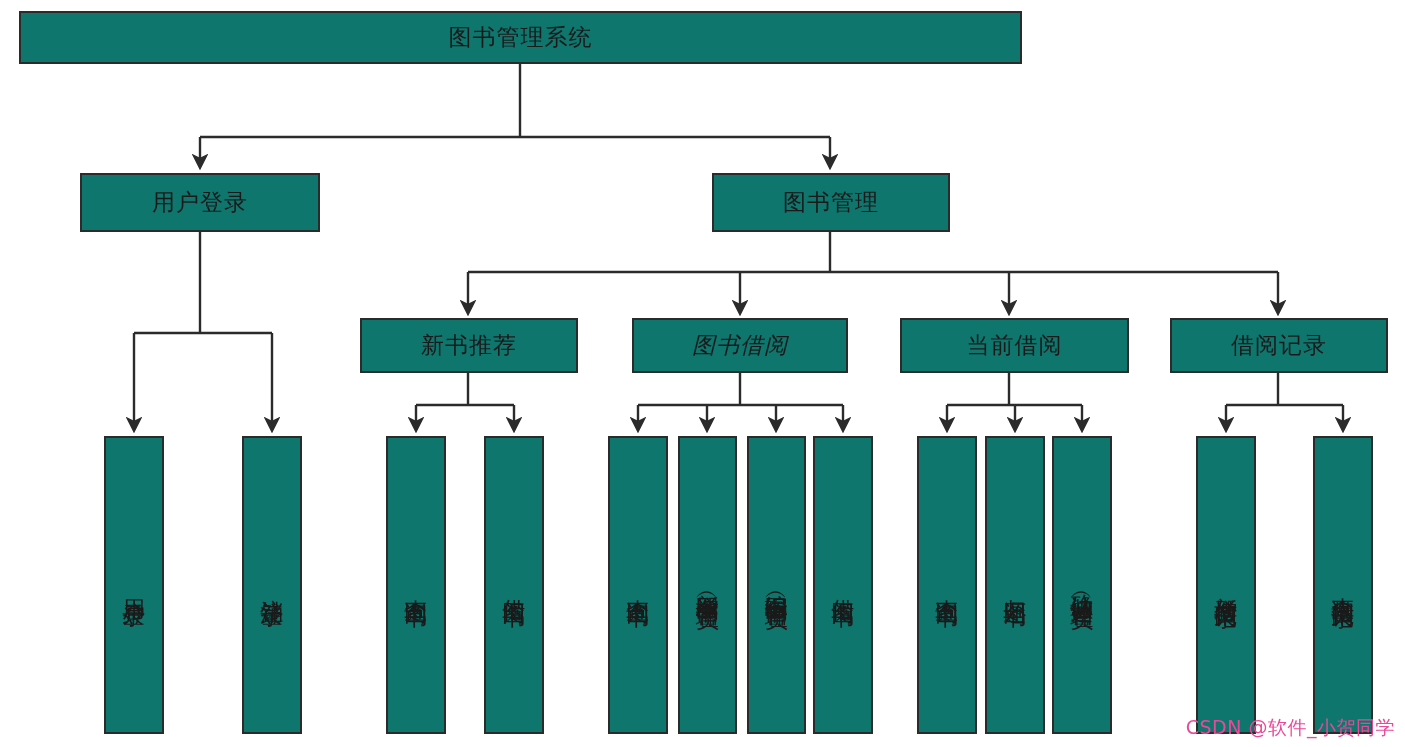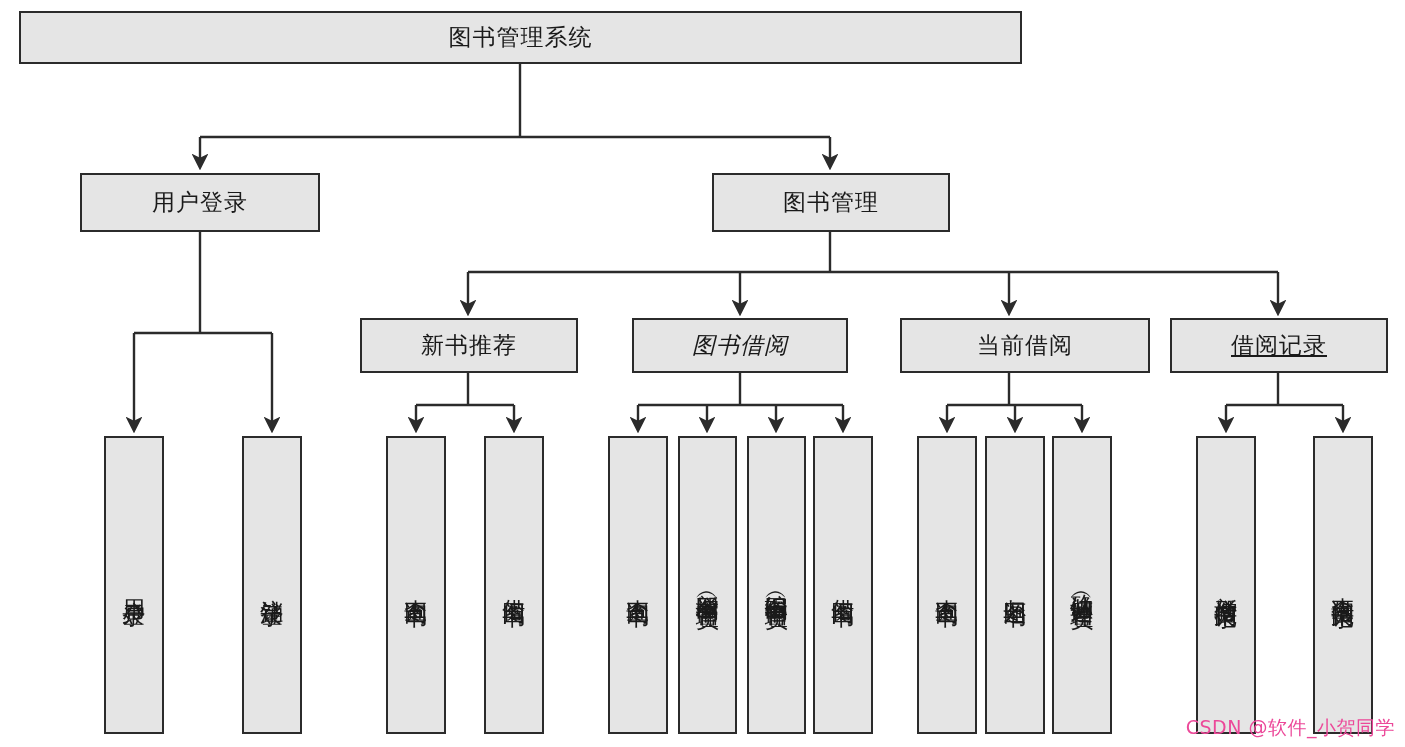--- a/index.html
+++ b/index.html
@@ -9,21 +9,21 @@
     font-family:"DejaVu Sans","Liberation Sans",sans-serif;
     overflow:hidden;
     position:relative;
   }
   #diagram{
     position:absolute;left:0;top:0;width:1405px;height:747px;
   }
   .node{
     position:absolute;
     box-sizing:border-box;
-    background:#e5e5e5;
+    background:#0f766e;
     border:2px solid #2b2b2b;
     display:flex;
     align-items:center;
     justify-content:center;
     color:#1a1a1a;
     z-index:3;
   }
   .node.horiz{
     font-size:23px;
     letter-spacing:1px;
@@ -114,22 +114,22 @@
     </g>
   </svg>
 
   <div class="node horiz" style="left:19px;top:11px;width:1003px;height:53px;">图书管理系统</div>
 
   <div class="node horiz" style="left:80px;top:173px;width:240px;height:59px;">用户登录</div>
   <div class="node horiz" style="left:712px;top:173px;width:238px;height:59px;">图书管理</div>
 
   <div class="node horiz" style="left:360px;top:318px;width:218px;height:55px;">新书推荐</div>
   <div class="node horiz" style="left:632px;top:318px;width:216px;height:55px;font-style:italic;">图书借阅</div>
-  <div class="node horiz" style="left:900px;top:318px;width:250px;height:55px;">当前借阅</div>
-  <div class="node horiz" style="left:1170px;top:318px;width:218px;height:55px;text-decoration:underline;">借阅记录</div>
+  <div class="node horiz" style="left:900px;top:318px;width:229px;height:55px;">当前借阅</div>
+  <div class="node horiz" style="left:1170px;top:318px;width:218px;height:55px;">借阅记录</div>
 
   <div class="node vert" style="left:104px;top:436px;width:60px;height:298px;">
     <span class="vlabel">用户登录</span>
   </div>
   <div class="node vert" style="left:242px;top:436px;width:60px;height:298px;">
     <span class="vlabel">注销登录</span>
   </div>
 
   <div class="node vert" style="left:386px;top:436px;width:60px;height:298px;">
     <span class="vlabel">查询图书</span>

